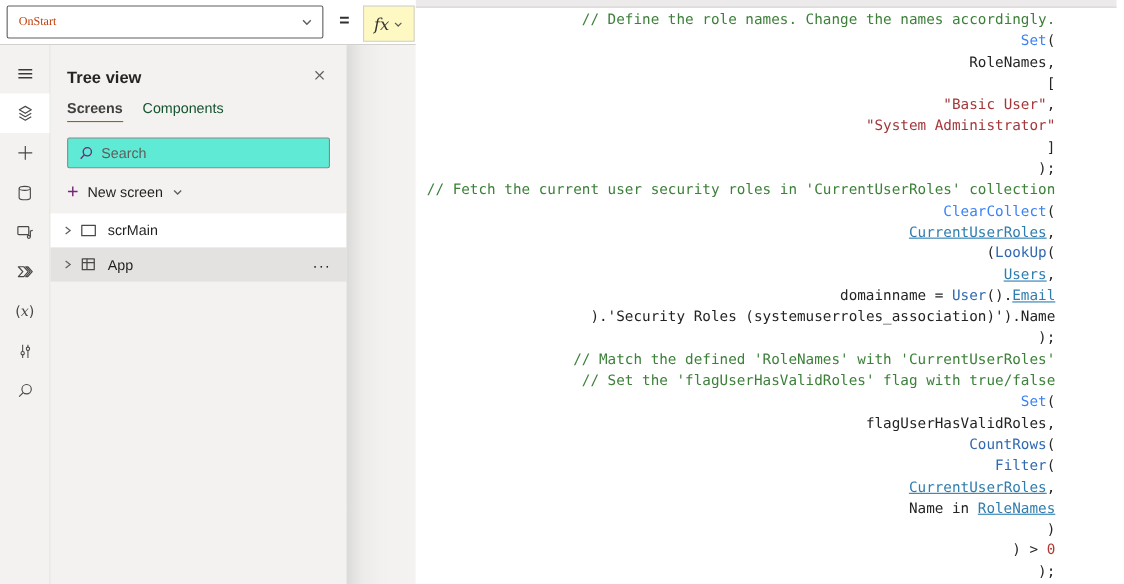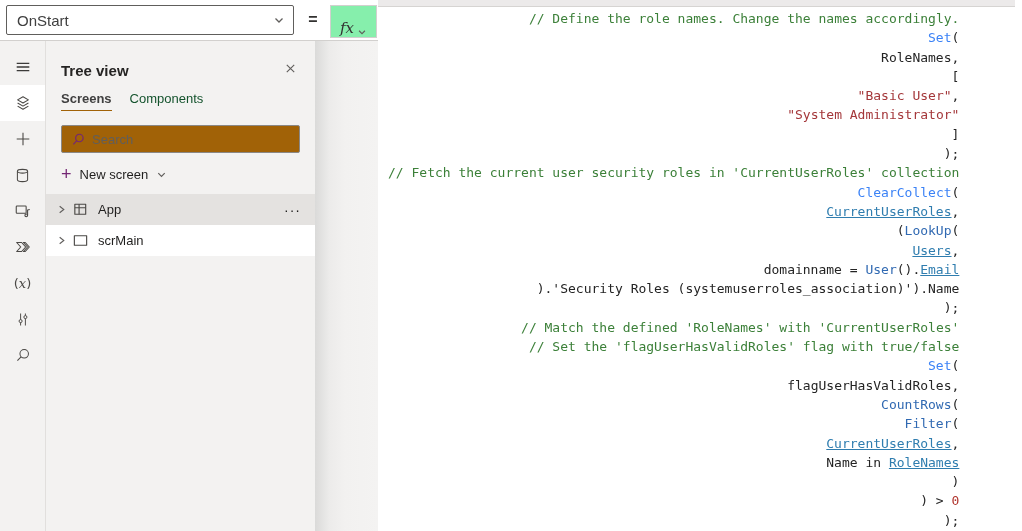--- a/index.html
+++ b/index.html
@@ -3,43 +3,43 @@
 <meta charset="utf-8">
 <style>
   * { margin:0; padding:0; box-sizing:border-box; }
   html,body { width:1022px; height:531px; }
   body { font-family:"Liberation Sans", sans-serif; background:#fff; overflow:hidden; }
   .app { position:relative; width:1022px; height:531px; background:#fff; }
 
   
   .topbar { position:absolute; left:0; top:0; width:378px; height:41px; background:#fff; border-bottom:1px solid #d2d0ce; }
   .prop-combo { position:absolute; left:6px; top:5px; width:288px; height:30px; background:#fff; border:1px solid #605e5c; border-radius:2px; display:flex; align-items:center; padding:0 8px 0 10px; cursor:pointer; }
-  .prop-combo .val { flex:1; font-size:15px; color:#404040; }
+  .prop-combo .val { flex:1; font-size:11px; color:#c2410c;font-family:Liberation Serif, serif; }
   .equals { position:absolute; left:300px; top:0; width:26px; height:40px; display:flex; align-items:center; justify-content:center; font-size:16px; font-weight:700; color:#323130; }
-  .fx-btn { position:absolute; left:330px; top:5px; width:47px; height:33px; background:#86efac; border:1px solid #d2d0ce; display:flex; align-items:flex-end; justify-content:center; gap:3px; cursor:pointer; }
+  .fx-btn { position:absolute; left:330px; top:5px; width:47px; height:33px; background:#fef9c3; border:1px solid #d2d0ce; display:flex; align-items:center; justify-content:center; gap:3px; cursor:pointer; }
   .fx-btn .fx { font-family:"DejaVu Serif", serif; font-style:italic; font-size:15px; color:#323130; }
   .chev { stroke:#605e5c; stroke-width:1.3; fill:none; }
 
   
   .rail { position:absolute; left:0; top:41px; width:46px; height:490px; background:#f3f2f1; border-right:1px solid #e1dfdd; padding-top:8px; }
   .rail-item { width:45px; height:36px; display:flex; align-items:center; justify-content:center; color:#4a4845; cursor:pointer; }
   .rail-item.selected { background:#fff; }
   .rail-item svg { display:block; }
   .gx { font-size:13px; color:#4a4845; font-family:"DejaVu Sans", sans-serif; }
   .gx i { font-family:"DejaVu Serif", serif; }
 
   
   .tree-panel { position:absolute; left:46px; top:41px; width:269px; height:490px; background:#f3f2f1; }
   .tp-header { display:flex; align-items:flex-end; padding:16px 14px 10px 15px; }
   .tp-title { flex:1; font-size:15px; font-weight:700; color:#252423; }
   .tp-close { width:22px; height:22px; display:flex; align-items:center; justify-content:center; cursor:pointer; color:#605e5c; }
   .tp-tabs { display:flex; gap:18px; padding:2px 15px 10px 15px; }
   .tp-tab { font-size:13px; color:#14532d; padding-bottom:4px; cursor:pointer; }
   .tp-tab.active { font-weight:700; color:#404040; border-bottom:1px solid #a16207; }
-  .tp-search { margin:4px 15px 0 15px; height:28px; background:#a16207; border:1px solid #8a8886; border-radius:2px; display:flex; align-items:center; padding:0 8px; gap:7px; }
+  .tp-search { margin:4px 15px 0 15px; height:28px; background:#5eead4; border:1px solid #8a8886; border-radius:2px; display:flex; align-items:center; padding:0 8px; gap:7px; }
   .tp-search input { border:0; outline:0; flex:1; font-size:13px; color:#201f1e; font-family:"Liberation Sans",sans-serif; background:transparent; }
   .tp-search input::placeholder { color:#605e5c; }
   .tp-new { display:flex; align-items:center; gap:8px; margin:9px 15px 8px 15px; cursor:pointer; height:24px; }
   .tp-new .plus { color:#742774; font-size:18px; font-weight:400; line-height:16px; }
   .tp-new .lbl { font-size:13px; color:#201f1e; }
   .tree-row { height:31px; display:flex; align-items:center; padding:0 12px 0 10px; cursor:pointer; background:#fff; }
   .tree-row.selected { background:#e4e2e0; }
   .tree-row .tchev { width:16px; display:flex; color:#605e5c; }
   .tree-row .ticon { width:26px; display:flex; color:#3b3a39; }
   .tree-row .tlabel { flex:1; font-size:13px; color:#201f1e; }
@@ -176,48 +176,48 @@
       <input type="text" placeholder="Search" style="">
     </div>
     <div class="tp-new">
       <span class="plus">+</span>
       <span class="lbl">New screen</span>
       <svg width="11" height="11" viewBox="0 0 12 12">
           <path class="chev" d="M2.5 4.5 L6 8 L9.5 4.5"></path>
         </svg>
     </div>
     <div id="tree-list">
+        <div class="tree-row">
+          <span class="tchev">
+            <svg width="11" height="11" viewBox="0 0 12 12">
+              <path d="M4 2.5 L8.5 6 L4 9.5" stroke="#605e5c" stroke-width="1.2" fill="none"></path>
+            </svg>
+          </span>
+          <span class="ticon">
+            <svg width="17" height="17" viewBox="0 0 18 18">
+              <rect x="2.5" y="4" width="13" height="10" stroke="#4a4845" stroke-width="1.2" fill="none" stroke-linejoin="round"></rect>
+            </svg>
+          </span>
+          <span class="tlabel">scrMain</span>
+        </div>
         <div class="tree-row selected">
           <span class="tchev">
             <svg width="11" height="11" viewBox="0 0 12 12">
               <path d="M4 2.5 L8.5 6 L4 9.5" stroke="#605e5c" stroke-width="1.2" fill="none"></path>
             </svg>
           </span>
           <span class="ticon">
             <svg width="17" height="17" viewBox="0 0 18 18">
               <rect x="3" y="3.5" width="11.5" height="10.5" stroke="#4a4845" stroke-width="1.2" fill="none" stroke-linejoin="round"></rect>
               <path stroke="#4a4845" stroke-width="1.2" fill="none" stroke-linejoin="round" d="M7.5 3.5 V14 M3 7.2 H14.5"></path>
             </svg>
           </span>
           <span class="tlabel">App</span>
           <span class="tmore">···</span>
         </div>
-        <div class="tree-row">
-          <span class="tchev">
-            <svg width="11" height="11" viewBox="0 0 12 12">
-              <path d="M4 2.5 L8.5 6 L4 9.5" stroke="#605e5c" stroke-width="1.2" fill="none"></path>
-            </svg>
-          </span>
-          <span class="ticon">
-            <svg width="17" height="17" viewBox="0 0 18 18">
-              <rect x="2.5" y="4" width="13" height="10" stroke="#4a4845" stroke-width="1.2" fill="none" stroke-linejoin="round"></rect>
-            </svg>
-          </span>
-          <span class="tlabel">scrMain</span>
-        </div>
       </div>
   </div>
 
   <div class="gutter"></div>
 
   <div class="code-area">
     <div class="resize-bar"></div>
     <div class="code" id="code"><div class="code-line"><span class="seg cm">// Define the role names. Change the names accordingly.</span></div><div class="code-line"><span class="seg bfn">Set</span><span class="seg pl">(</span></div><div class="code-line"><span class="seg pl">    RoleNames,</span></div><div class="code-line"><span class="seg pl">    [</span></div><div class="code-line"><span class="seg pl">        </span><span class="seg str">"Basic User"</span><span class="seg pl">,</span></div><div class="code-line"><span class="seg pl">        </span><span class="seg str">"System Administrator"</span></div><div class="code-line"><span class="seg pl">    ]</span></div><div class="code-line"><span class="seg pl">);</span></div><div class="code-line"><span class="seg cm">// Fetch the current user security roles in 'CurrentUserRoles' collection</span></div><div class="code-line"><span class="seg bfn">ClearCollect</span><span class="seg pl">(</span></div><div class="code-line"><span class="seg pl">    </span><span class="seg id">CurrentUserRoles</span><span class="seg pl">,</span></div><div class="code-line"><span class="seg pl">    (</span><span class="seg fn">LookUp</span><span class="seg pl">(</span></div><div class="code-line"><span class="seg pl">        </span><span class="seg id">Users</span><span class="seg pl">,</span></div><div class="code-line"><span class="seg pl">        domainname = </span><span class="seg fn">User</span><span class="seg pl">().</span><span class="seg id">Email</span></div><div class="code-line"><span class="seg pl">    ).'Security Roles (systemuserroles_association)').Name</span></div><div class="code-line"><span class="seg pl">);</span></div><div class="code-line"><span class="seg cm">// Match the defined 'RoleNames' with 'CurrentUserRoles'</span></div><div class="code-line"><span class="seg cm">// Set the 'flagUserHasValidRoles' flag with true/false</span></div><div class="code-line"><span class="seg bfn">Set</span><span class="seg pl">(</span></div><div class="code-line"><span class="seg pl">    flagUserHasValidRoles,</span></div><div class="code-line"><span class="seg pl">    </span><span class="seg fn">CountRows</span><span class="seg pl">(</span></div><div class="code-line"><span class="seg pl">        </span><span class="seg fn">Filter</span><span class="seg pl">(</span></div><div class="code-line"><span class="seg pl">            </span><span class="seg id">CurrentUserRoles</span><span class="seg pl">,</span></div><div class="code-line"><span class="seg pl">            Name in </span><span class="seg id">RoleNames</span></div><div class="code-line"><span class="seg pl">        )</span></div><div class="code-line"><span class="seg pl">    ) &gt; </span><span class="seg num">0</span></div><div class="code-line"><span class="seg pl">);</span></div></div>
   </div>
 

